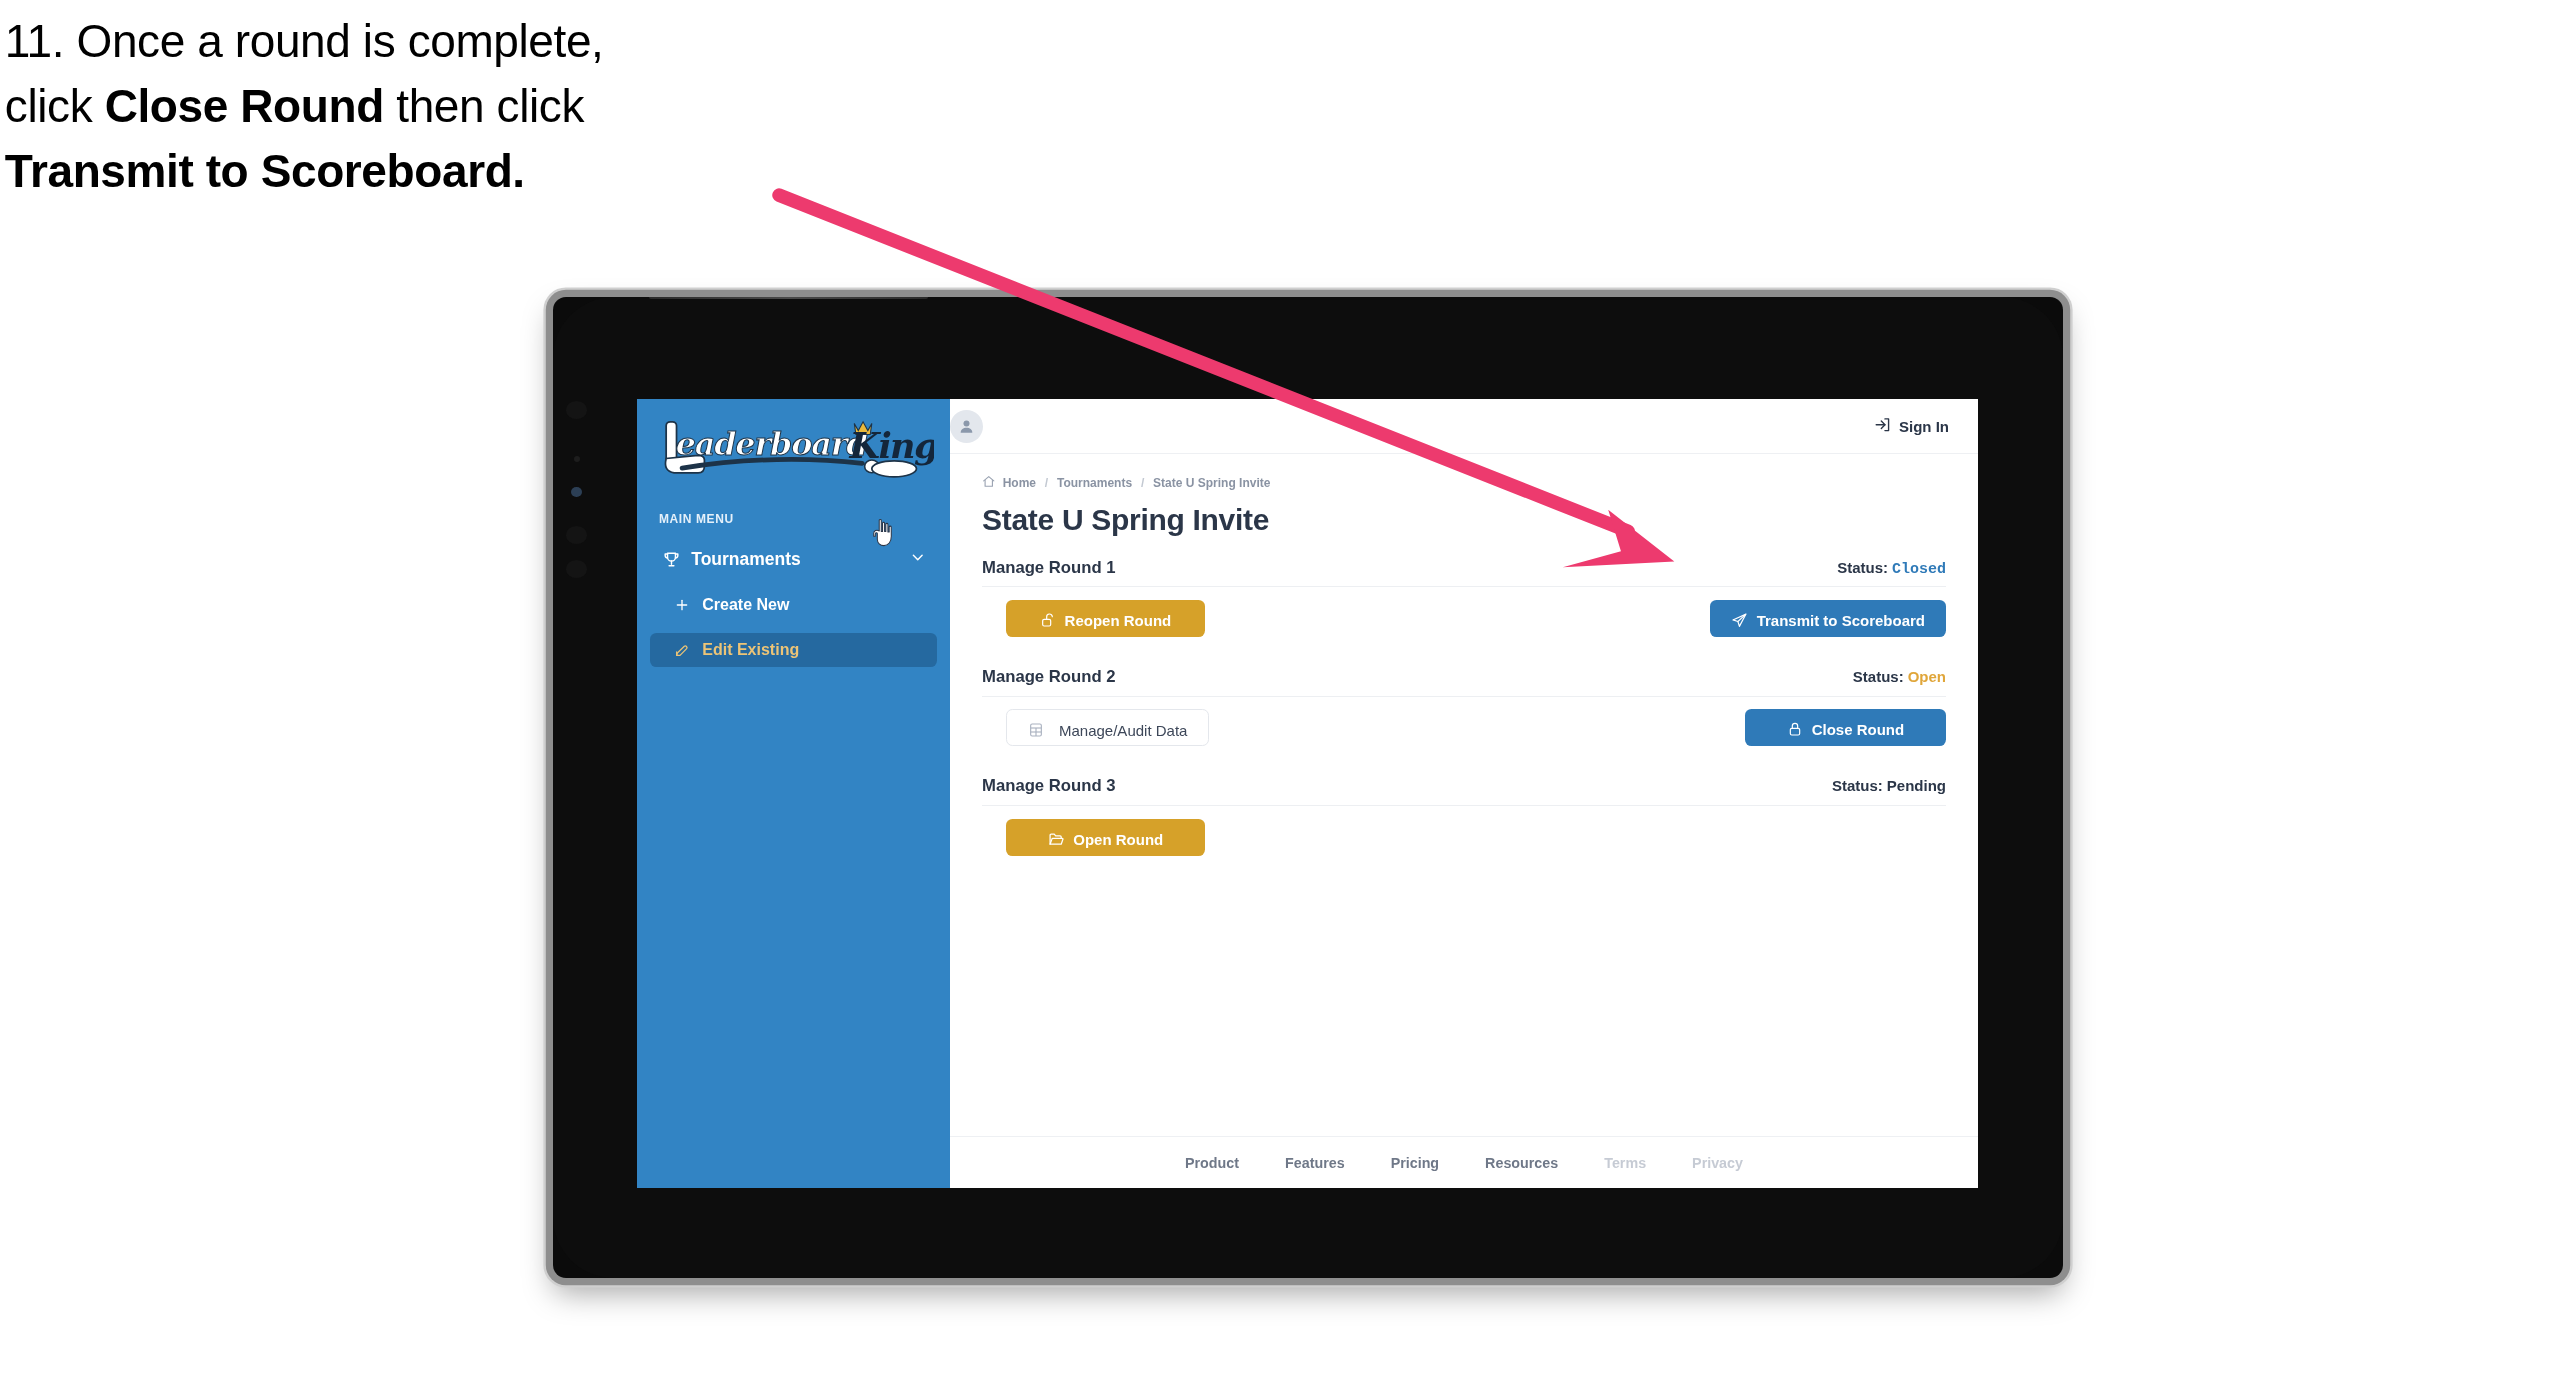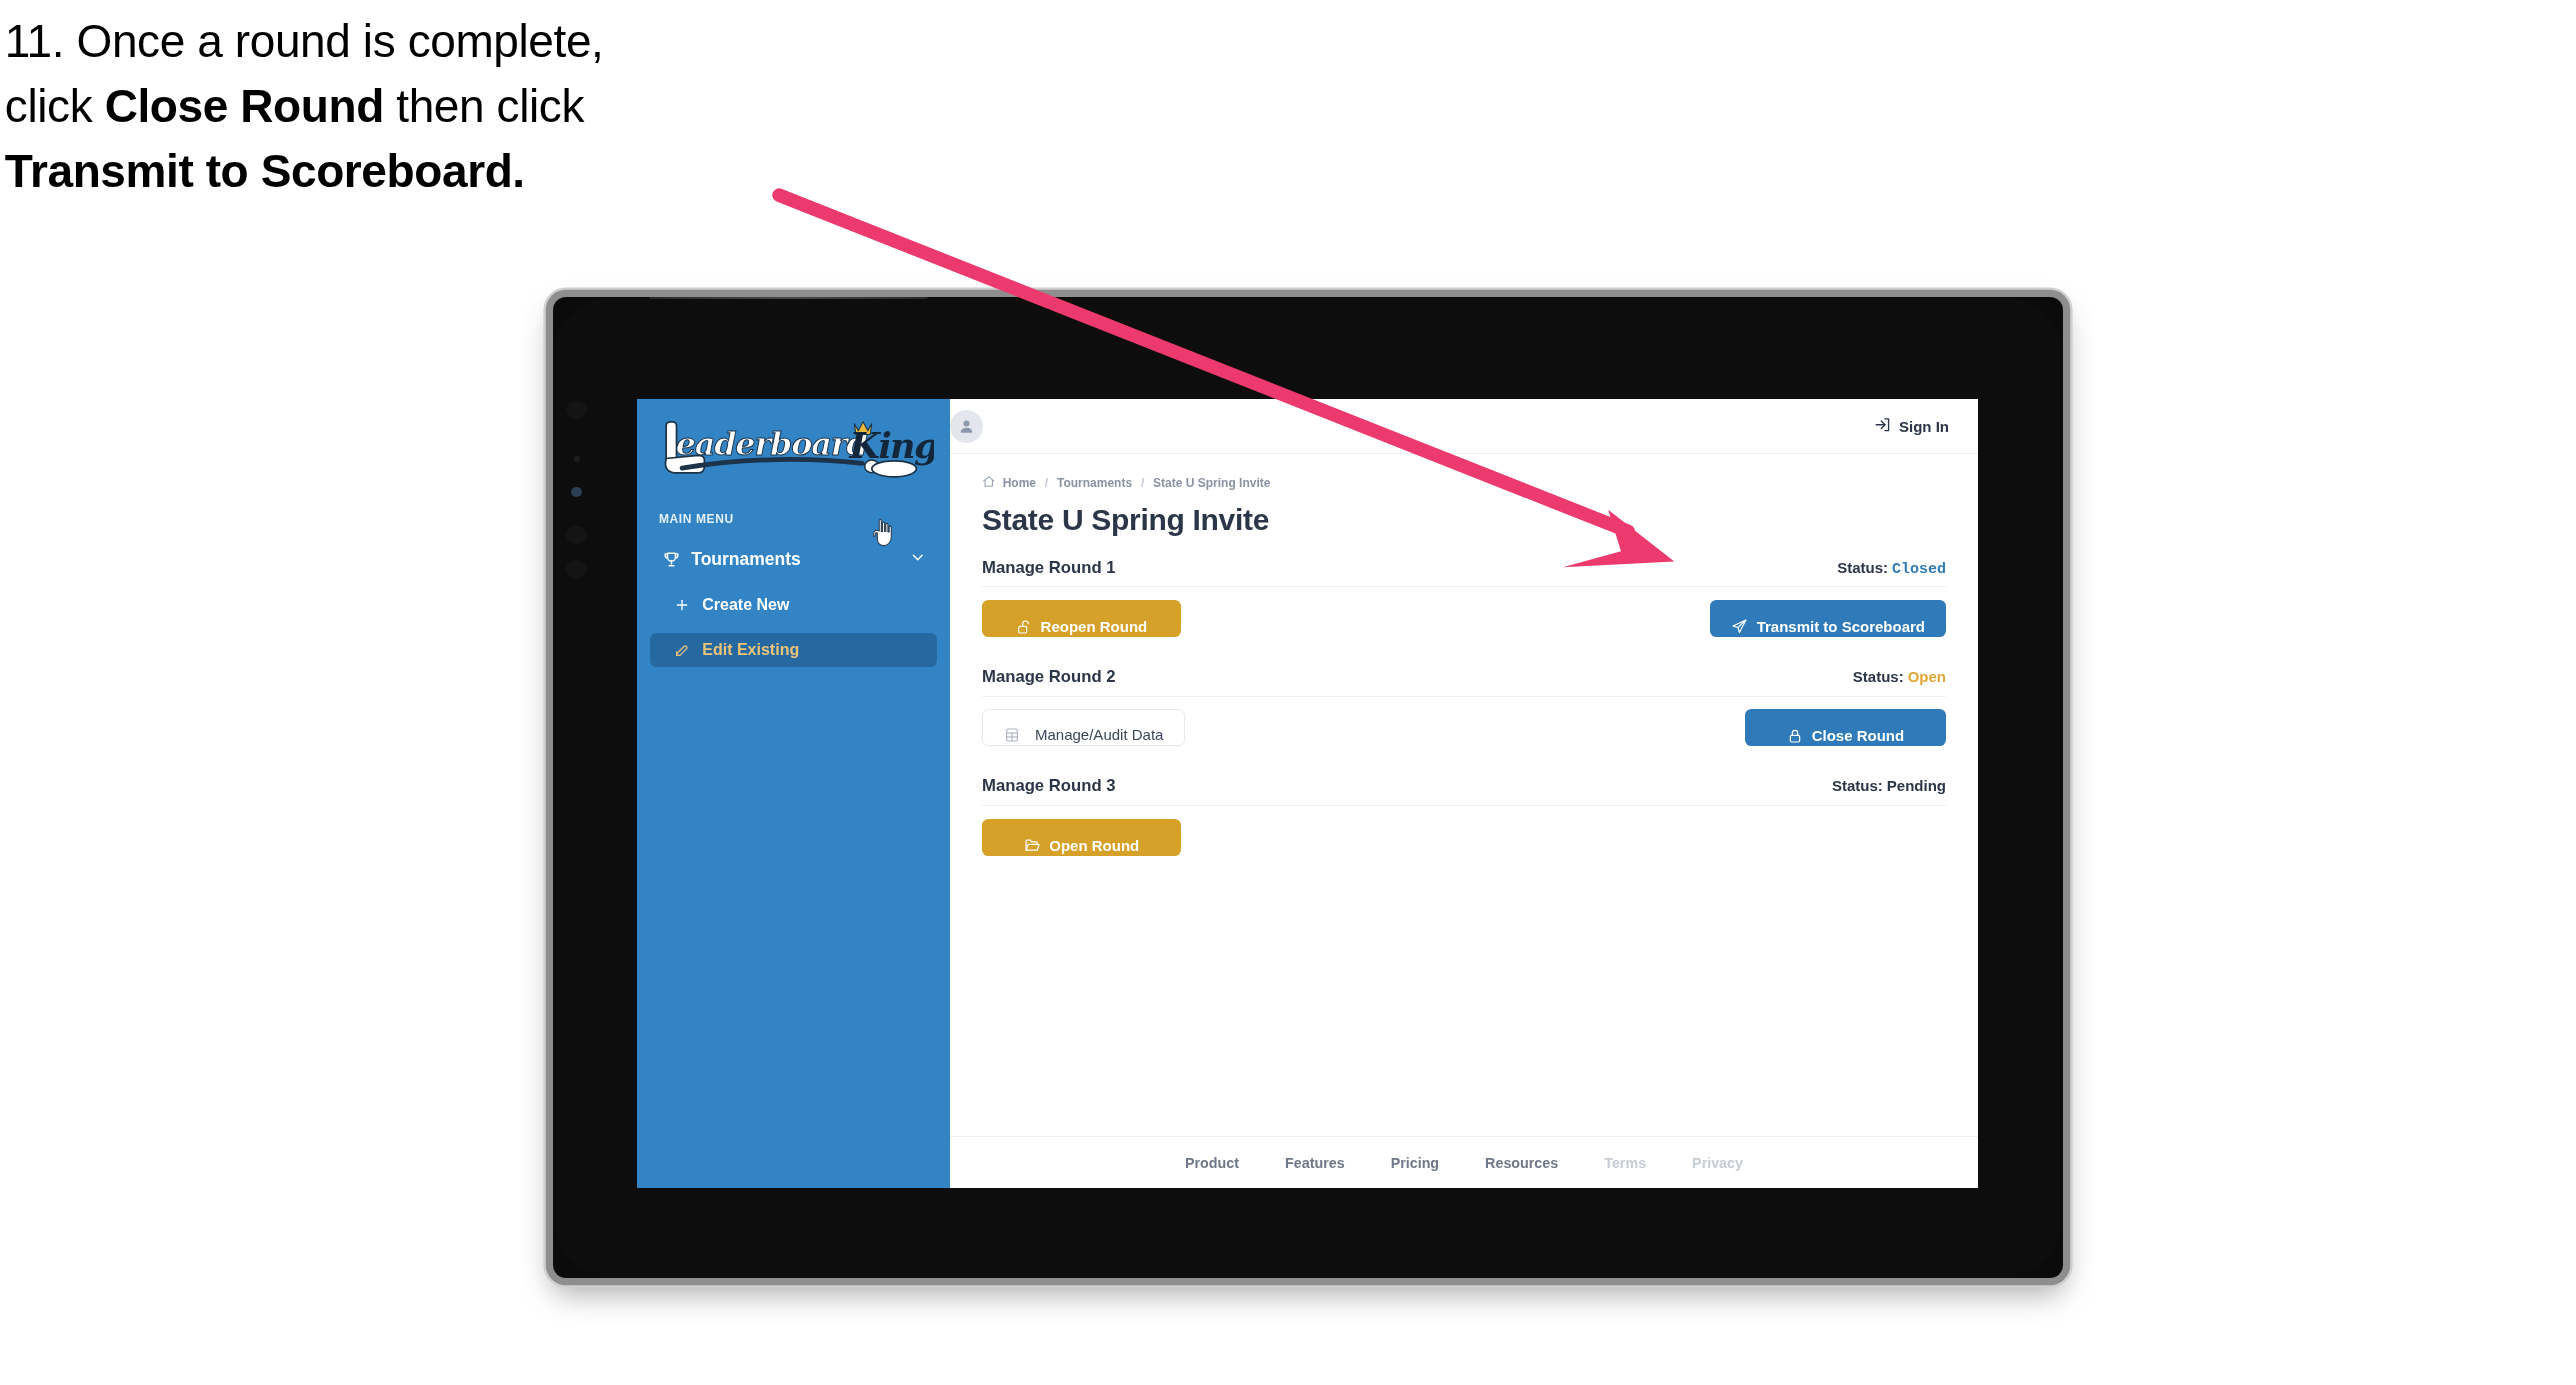--- a/index.html
+++ b/index.html
@@ -240,30 +240,31 @@
   }
   .round-status .val { margin-left: 4px; }
   .round-actions {
     display: flex;
     align-items: center;
     justify-content: space-between;
     margin-top: 12.7px;
   }
   .btn {
     display: inline-flex;
-    align-items: flex-end;
+    align-items: flex-start;
     justify-content: center;
     gap: 8.8px;
     height: 37px;
-    padding: 2px 21px;
+    padding: 12px 21px;
     border-radius: 6.4px;
     font-size: 15px;
     font-weight: bold;
     border: none;
     white-space: nowrap;
+    margin-left: 24px;
   }
   .btn-gold   { background: #d6a129; color: #ffffff; min-width: 199px; }
   .btn-blue   { background: #2f7ab8; color: #ffffff; min-width: 201px; }
   .btn-ghost  { background: #ffffff; color: #3d4759; border: 0.8px solid #e4e7ec;
                 min-width: 199px; font-weight: normal; gap: 15px; }
   .btn-ico { display: inline-flex; align-items: center; justify-content: center; }
 
   .round-2 { margin-top: 30px; }
   .round-3 { margin-top: 30px; }
 

